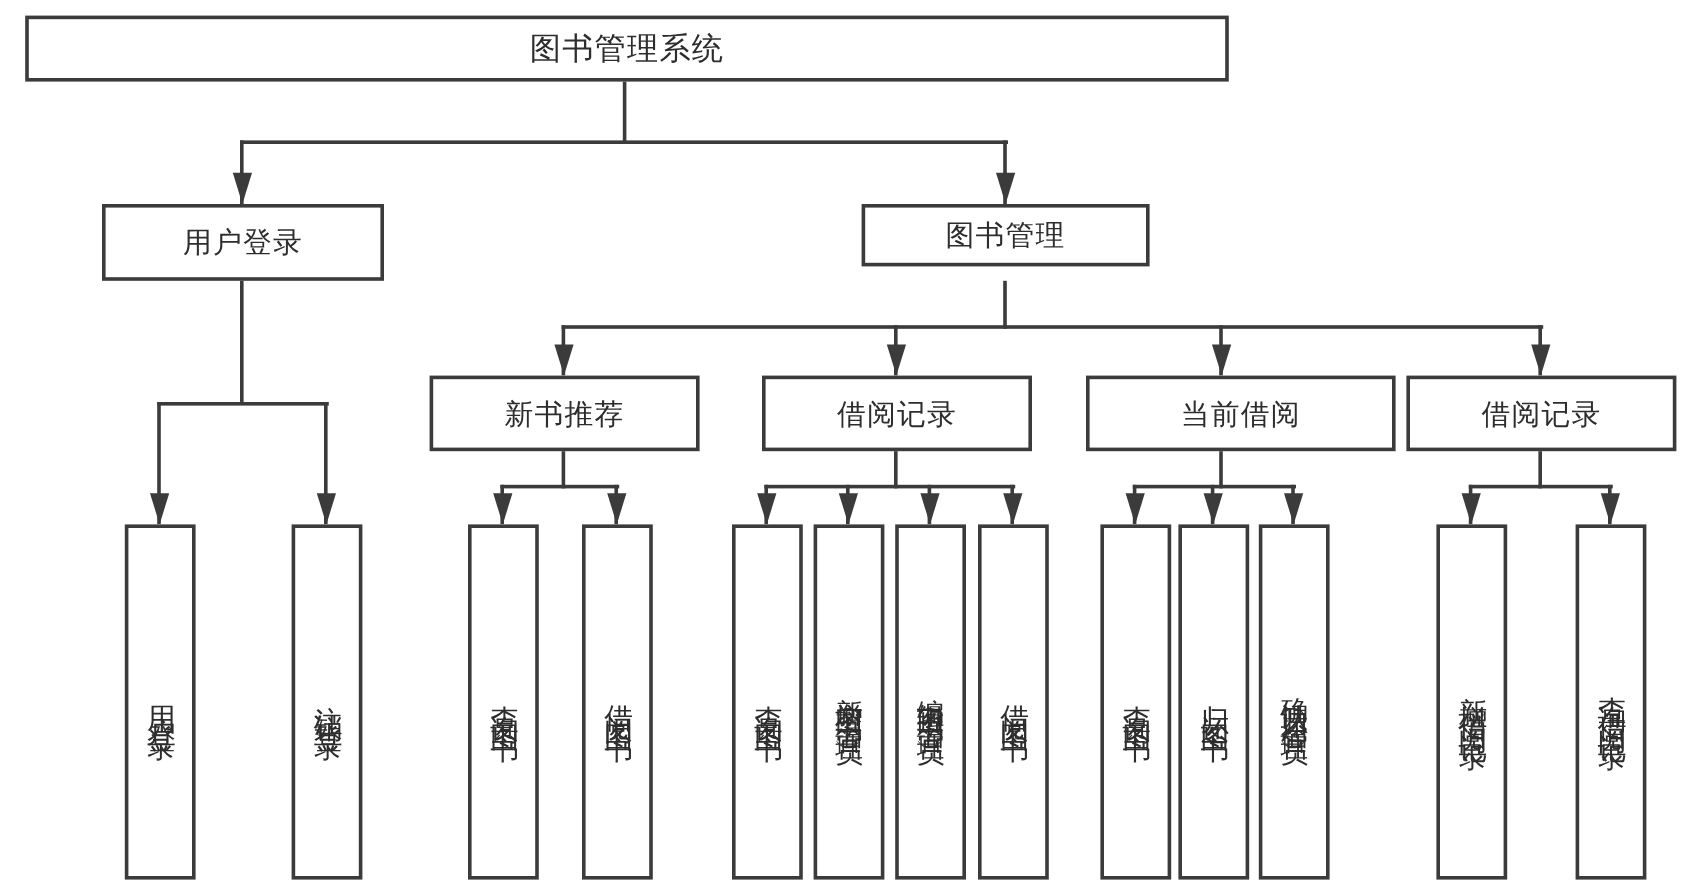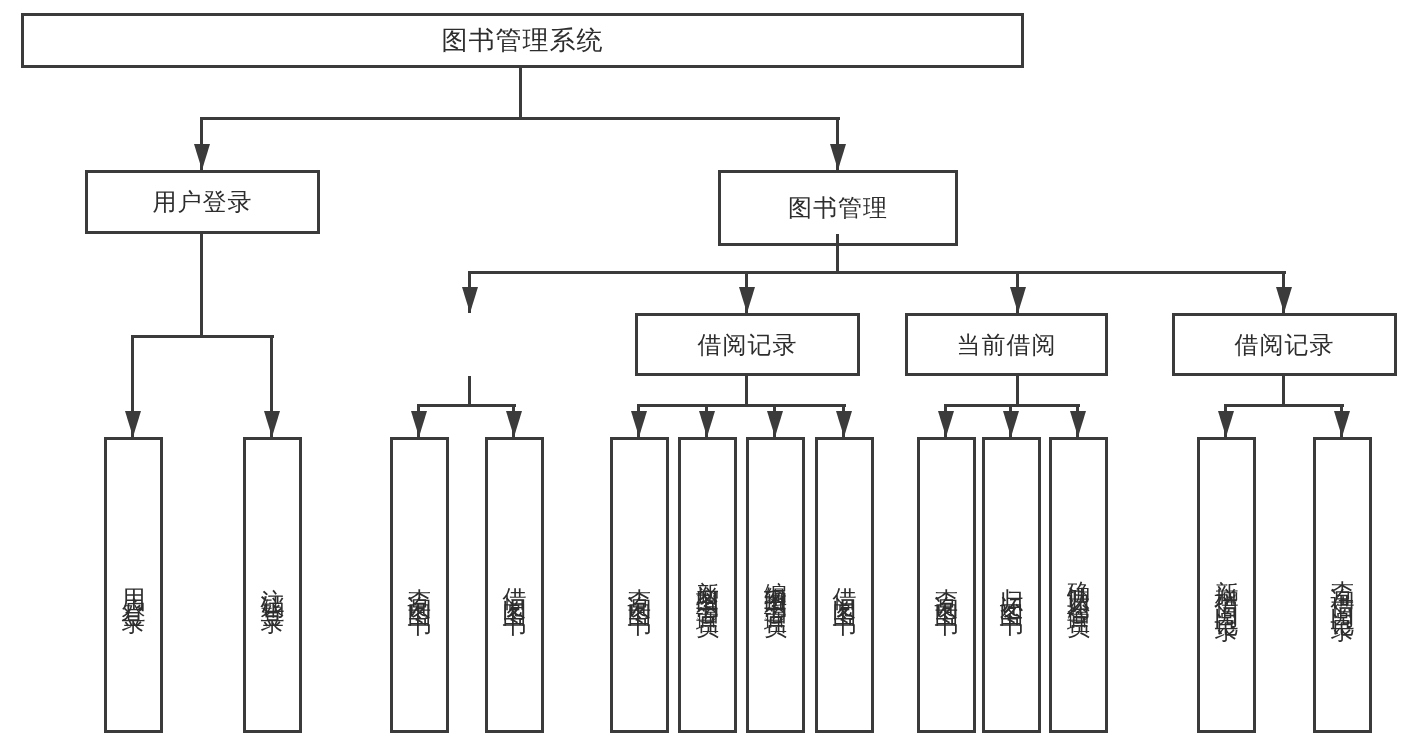--- a/index.html
+++ b/index.html
@@ -65,21 +65,21 @@
   <div class="vline" style="left:519px;top:68px;height:51px"></div>
   <div class="hline" style="left:200px;top:117px;width:640px"></div>
   <div class="vline" style="left:200px;top:117px;height:53px"></div>
   <div class="arrow" style="left:194px;top:144px"></div>
   <div class="vline" style="left:836px;top:117px;height:53px"></div>
   <div class="arrow" style="left:830px;top:144px"></div>
 
   <div class="box" style="left:85px;top:170px;width:235px;height:64px">
     <span class="lbl">用户登录</span>
   </div>
-  <div class="box" style="left:718px;top:170px;width:240px;height:76px">
+  <div class="box" style="left:718px;top:170px;width:240px;height:52px">
     <span class="lbl">图书管理</span>
   </div>
 
   <div class="vline" style="left:200px;top:234px;height:103px"></div>
   <div class="hline" style="left:131px;top:335px;width:143px"></div>
   <div class="vline" style="left:131px;top:335px;height:102px"></div>
   <div class="arrow" style="left:125px;top:411px"></div>
   <div class="vline" style="left:270px;top:335px;height:102px"></div>
   <div class="arrow" style="left:264px;top:411px"></div>
 
@@ -87,24 +87,27 @@
   <div class="hline" style="left:468px;top:271px;width:818px"></div>
   <div class="vline" style="left:468px;top:271px;height:42px"></div>
   <div class="arrow" style="left:462px;top:287px"></div>
   <div class="vline" style="left:745px;top:271px;height:42px"></div>
   <div class="arrow" style="left:739px;top:287px"></div>
   <div class="vline" style="left:1016px;top:271px;height:42px"></div>
   <div class="arrow" style="left:1010px;top:287px"></div>
   <div class="vline" style="left:1282px;top:271px;height:42px"></div>
   <div class="arrow" style="left:1276px;top:287px"></div>
 
+  <div class="box" style="left:358px;top:313px;width:225px;height:63px">
+    <span class="lbl">新书推荐</span>
+  </div>
   <div class="box" style="left:635px;top:313px;width:225px;height:63px">
     <span class="lbl">借阅记录</span>
   </div>
-  <div class="box" style="left:905px;top:313px;width:203px;height:63px">
+  <div class="box" style="left:905px;top:313px;width:258px;height:63px">
     <span class="lbl">当前借阅</span>
   </div>
   <div class="box" style="left:1172px;top:313px;width:225px;height:63px">
     <span class="lbl">借阅记录</span>
   </div>
 
   <div class="vline" style="left:468px;top:376px;height:31px"></div>
   <div class="hline" style="left:417px;top:404px;width:99px"></div>
   <div class="vline" style="left:417px;top:404px;height:33px"></div>
   <div class="arrow" style="left:411px;top:411px"></div>

